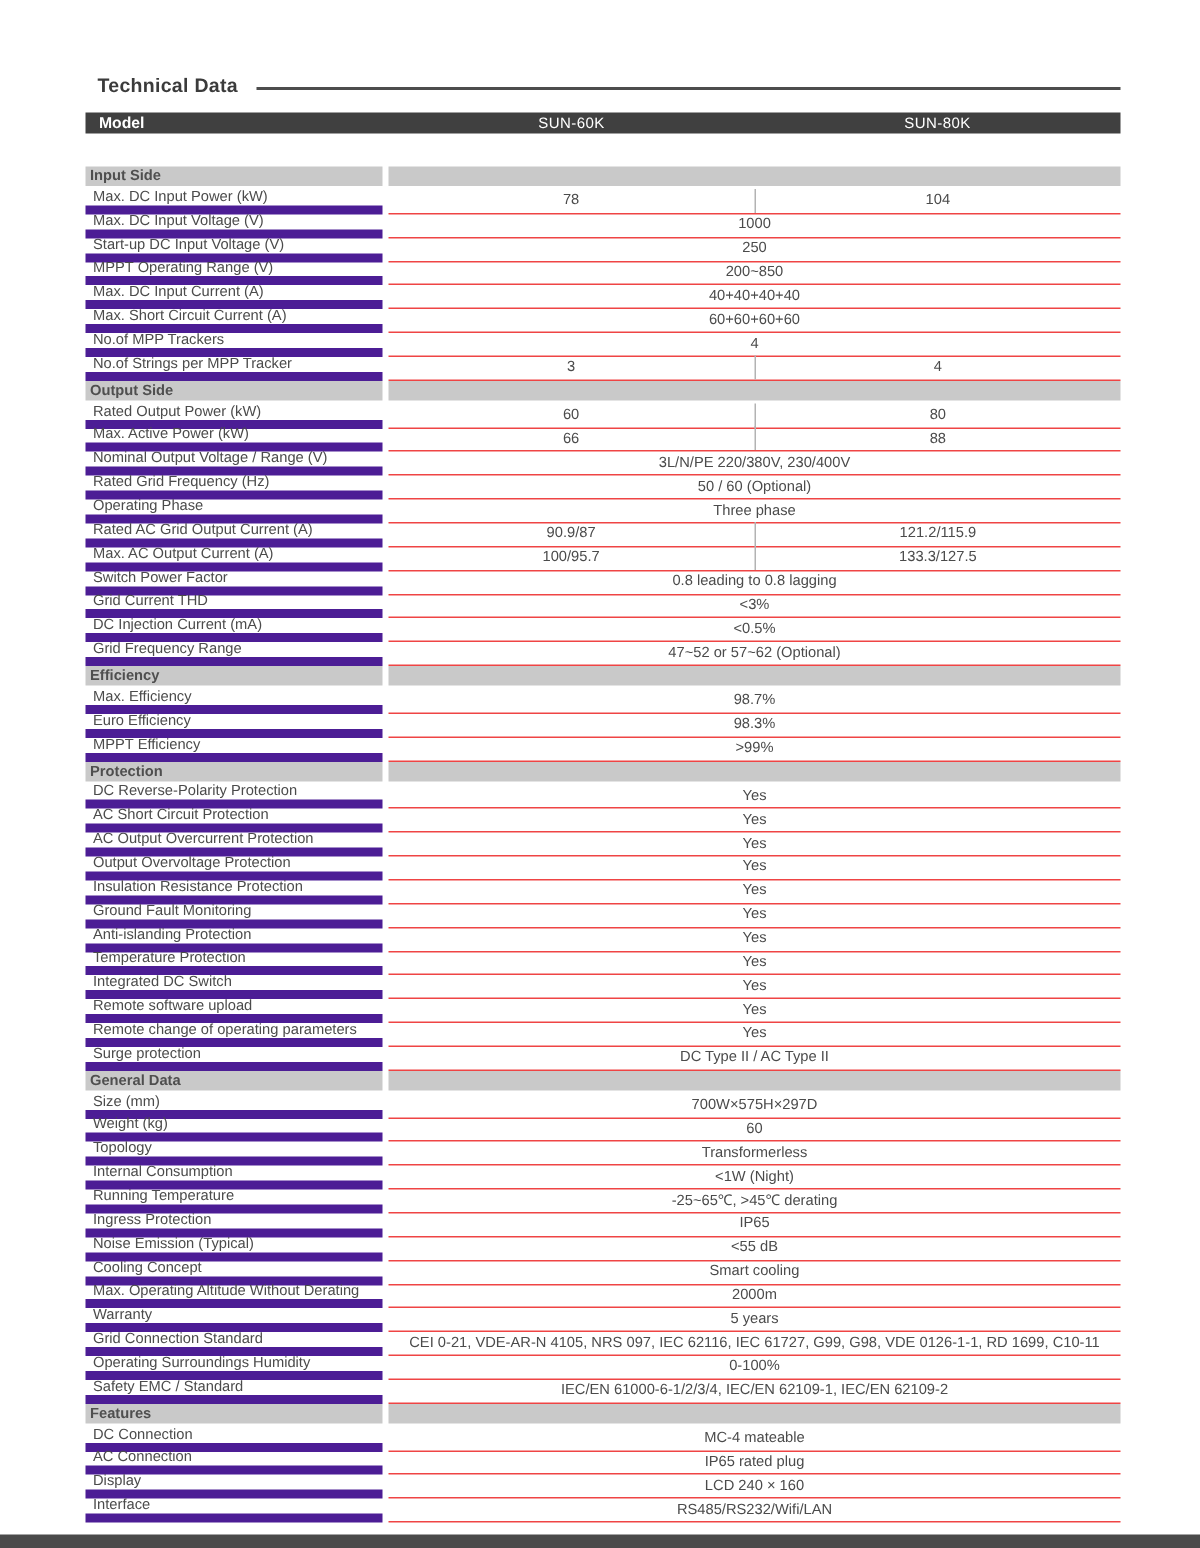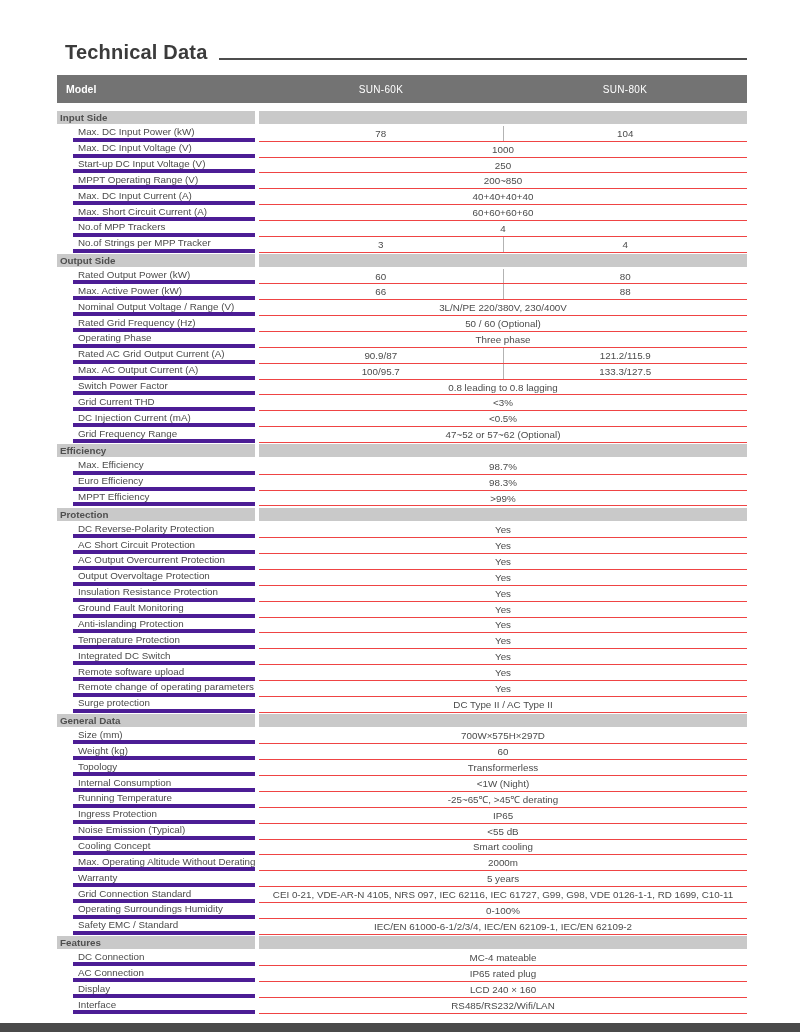--- a/index.html
+++ b/index.html
@@ -14,39 +14,39 @@
 
   
   .title-row {
     position: absolute;
     left: 65px; right: 53px; top: 40px;
     display: flex;
     align-items: flex-end;
     height: 24px;
   }
   .title-text {
-    font-size: 20px;
+    font-size: 13px;
     font-weight: bold;
     color: #3b3b3b;
     letter-spacing: 0.2px;
     white-space: nowrap;
   }
   .title-rule {
     flex: 1;
     border-bottom: 2px solid #4d4d4d;
     margin-left: 12px;
     margin-bottom: 4px;
   }
 
   
   .model-header {
     position: absolute;
     left: 57px; top: 75px;
-    width: 690px; height: 28px;
-    background: #737373;
+    width: 690px; height: 14px;
+    background: #404040;
     display: grid;
     grid-template-columns: 202px 244px 244px;
     align-items: center;
     color: #ffffff;
   }
   .model-label { padding-left: 9px; font-weight: bold; font-size: 10.5px; }
   .model-col { text-align: center; font-size: 10px; letter-spacing: 0.3px; }
 
   
   .spec-rows {
@@ -54,26 +54,25 @@
     left: 57px; top: 110px;
     width: 690px;
     font-size: 9.8px;
   }
   .row {
     display: grid;
     grid-template-columns: 198px 4px 488px;
     height: 15.86px;
   }
   .data-row .lbl {
-    border-bottom: 4px solid #4c1d95;
+    border-bottom: 6px solid #4c1d95;
     display: flex; align-items: center;
     padding-left: 5px;
     color: #4b4b4b;
     white-space: nowrap;
-    margin-left: 16px;
   }
   .data-row .val {
     border-bottom: 1px solid #ef4444;
     display: flex; align-items: center; justify-content: center;
     color: #4b4b4b;
     text-align: center;
   }
   .val.split { padding: 0; }
   .half {
     flex: 1; height: 100%;

